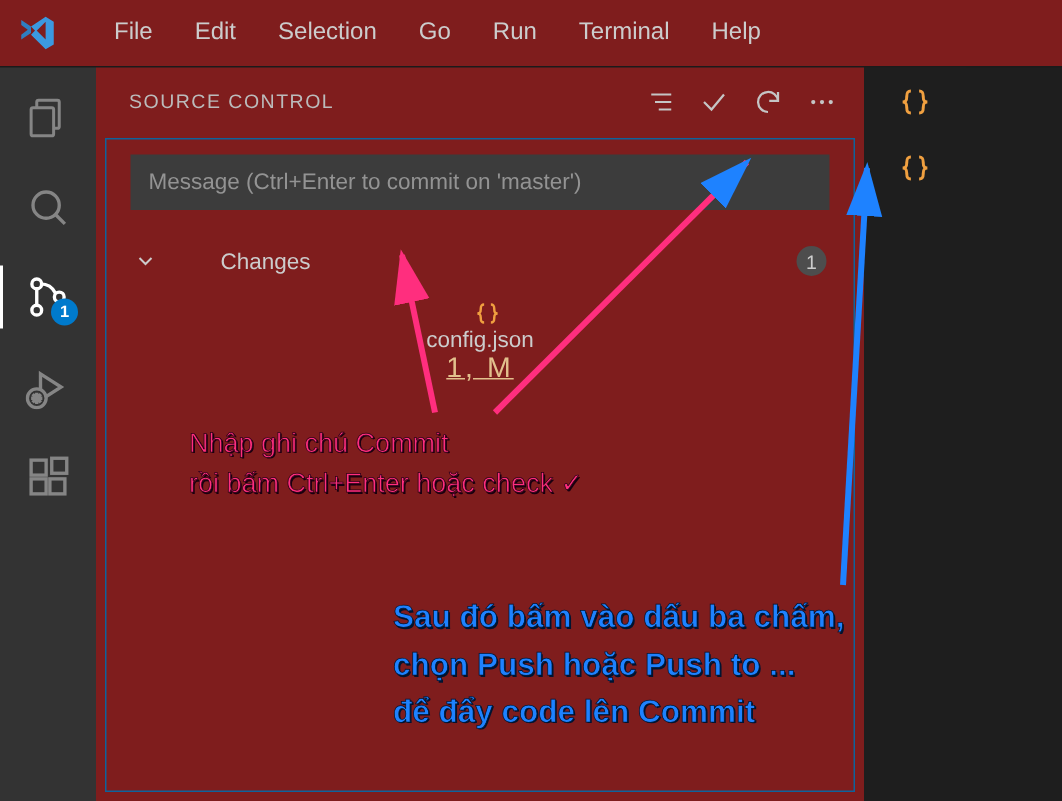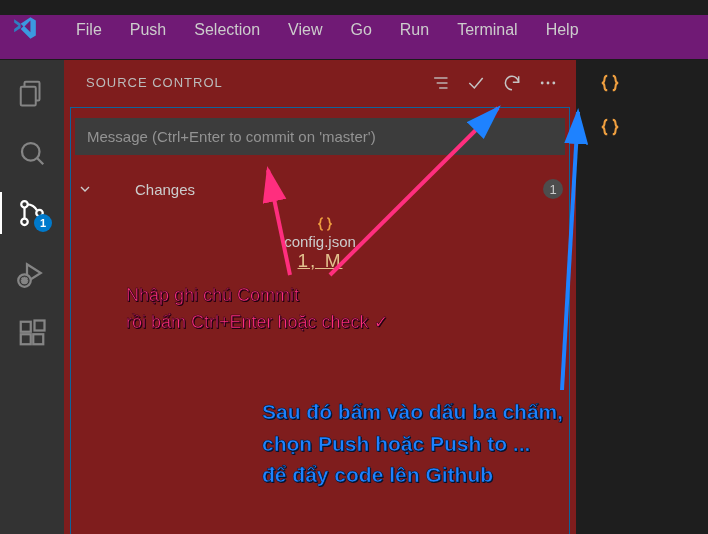--- a/index.html
+++ b/index.html
@@ -7,23 +7,23 @@
   body {
     font-family: "Segoe UI", -apple-system, sans-serif;
     background: #1e1e1e;
     color: #cccccc;
     font-size: 13px;
     position: relative;
   }
   .menubar {
     height: 44px;
     display: flex;
-    background: #701a75;
+    align-items: center;
+    background: #7f1d1d;
     padding-left: 12px;
-    margin-top: 15px;
   }
   .vscode-logo {
     width: 26px; height: 26px;
     margin-right: 24px;
   }
   .menu-item {
     padding: 6px 14px;
     color: #cccccc;
     font-size: 16px;
     cursor: pointer;
@@ -98,21 +98,21 @@
     padding-right: 10px;
   }
   .scm-actions .ico {
     color: #c5c5c5;
     cursor: pointer;
   }
   .scm-body {
     border: 1px solid #0e639c;
     margin: 2px 6px 6px 6px;
     flex: 1;
-    padding: 10px 4px;
+    padding: 10px 16px;
   }
   .commit-input {
     width: 100%;
     background: #3c3c3c;
     border: none;
     color: #cccccc;
     font-size: 15px;
     padding: 10px 12px;
     font-family: inherit;
   }
@@ -180,23 +180,22 @@
 <body>
 
 <div class="menubar">
   <span class="vscode-logo">
     <svg viewBox="0 0 24 24" width="26" height="26">
         <path fill="#3b99e0" d="M17 2l5 3v14l-5 3-9-9 3-3 6 6V5l-6 6-3-3z"></path>
         <path fill="#2f7ec0" d="M8 8L2 4v3l4 3-4 3v3l6-4z"></path>
       </svg>
   </span>
   <div class="menu-item">File</div>
-  <div class="menu-item">Push</div>
+  <div class="menu-item">Edit</div>
   <div class="menu-item">Selection</div>
-  <div class="menu-item">View</div>
   <div class="menu-item">Go</div>
   <div class="menu-item">Run</div>
   <div class="menu-item">Terminal</div>
   <div class="menu-item">Help</div>
 </div>
 
 <div class="main">
 
   <div class="activitybar">
     <div class="activity-item">
@@ -326,14 +325,14 @@
   <line x1="562" y1="390" x2="578" y2="112" stroke="#1e82ff" stroke-width="4" marker-end="url(#ahB)"></line>
 </svg>
 
 <div class="anno-1">
   <div>Nhập ghi chú Commit</div>
   <div>rồi bấm Ctrl+Enter hoặc check ✓</div>
 </div>
 <div class="anno-2">
   <div>Sau đó bấm vào dấu ba chấm,</div>
   <div>chọn Push hoặc Push to ...</div>
-  <div>để đẩy code lên Github</div>
+  <div>để đẩy code lên Commit</div>
 </div>
 
 </body></html>

